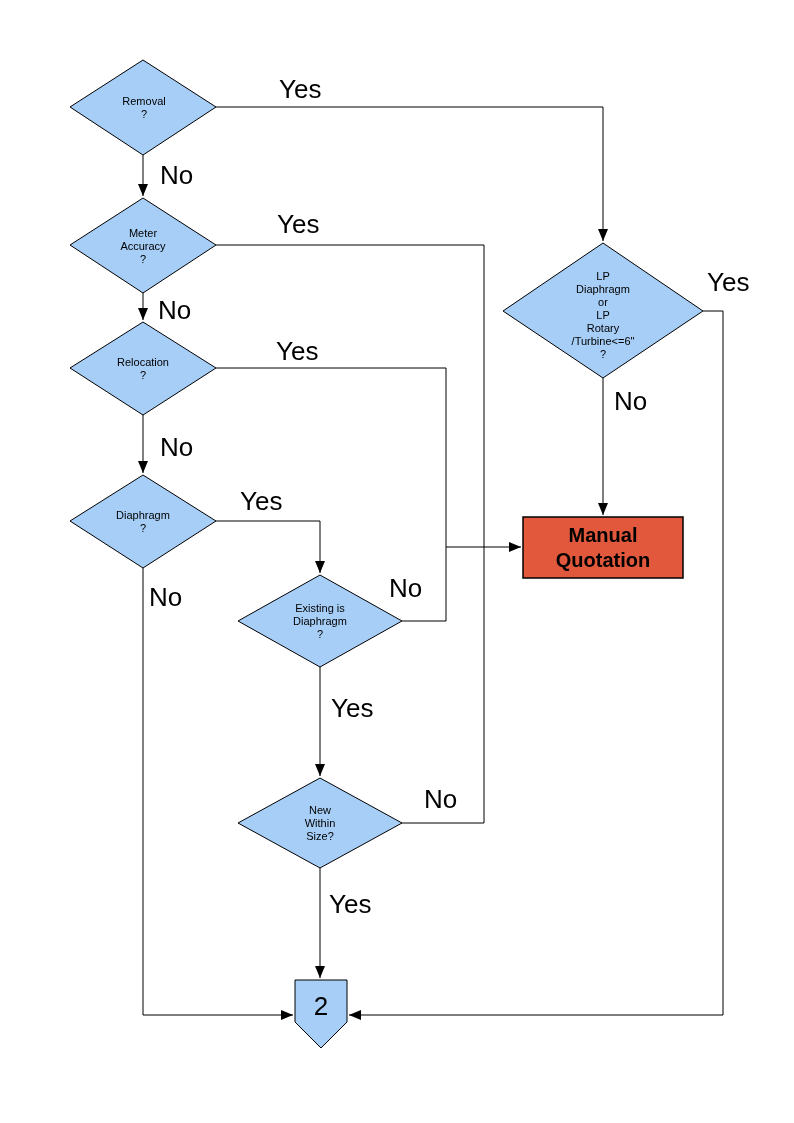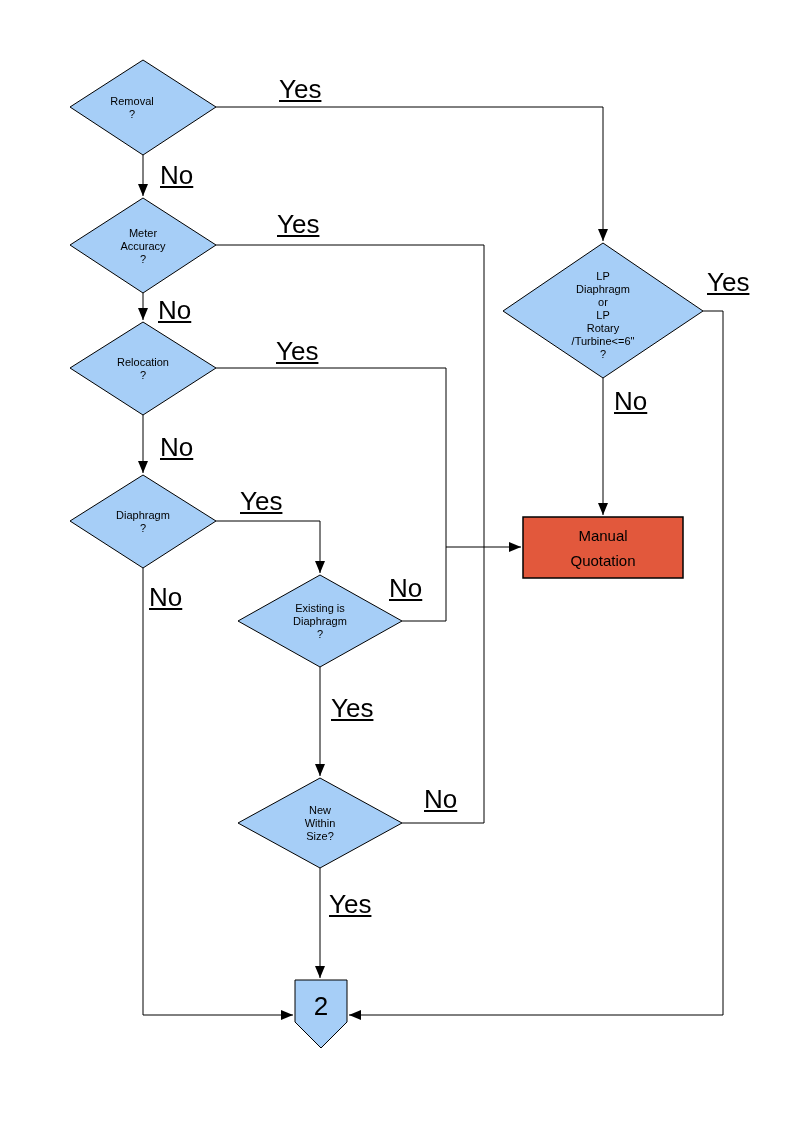--- a/index.html
+++ b/index.html
@@ -9,23 +9,22 @@
   }
   .layer{position:absolute;left:0;top:0;}
   .node-label{
     position:absolute;transform:translate(-50%,-50%);
     font-size:11px;line-height:13px;text-align:center;
     white-space:pre-line;color:#000;width:max-content;
   }
   .edge-label{
     position:absolute;font-size:26px;line-height:1.05;color:#000;
     white-space:nowrap;
-    text-decoration:underline;
   }
-  .manual-label{font-size:15px;line-height:25px;}
+  .manual-label{font-size:20px;line-height:25px;font-weight:bold;}
   .page2-label{font-size:26px;line-height:26px;}
   .edges path{fill:none;stroke:#000;stroke-width:1;}
   .shape{stroke:#000;stroke-width:1;}
   .shape-box{stroke:#000;stroke-width:1.5;}
 </style>
 </head>
 <body>
 
 <div class="page">
 
@@ -58,21 +57,21 @@
       <polygon class="shape" points="143,322 216,368 143,415 70,368" fill="#A6CEF7"></polygon>
       <polygon class="shape" points="143,475 216,521 143,568 70,521" fill="#A6CEF7"></polygon>
       <polygon class="shape" points="320,575 402,621 320,667 238,621" fill="#A6CEF7"></polygon>
       <polygon class="shape" points="320,778 402,823 320,868 238,823" fill="#A6CEF7"></polygon>
       <polygon class="shape" points="603,243 703,311 603,378 503,311" fill="#A6CEF7"></polygon>
       <rect class="shape-box" x="523" y="517" width="160" height="61" fill="#E2583C"></rect>
       <polygon class="shape" points="295,980 347,980 347,1022 321,1048 295,1022" fill="#A6CEF7"></polygon>
     </g>
   </svg>
 
-  <div class="node-label" style="left:132px;top:108px">Removal
+  <div class="node-label" style="left:144px;top:108px">Removal
 ?</div>
   <div class="node-label" style="left:143px;top:246px">Meter
 Accuracy
 ?</div>
   <div class="node-label" style="left:143px;top:369px">Relocation
 ?</div>
   <div class="node-label" style="left:143px;top:522px">Diaphragm
 ?</div>
   <div class="node-label" style="left:320px;top:621px">Existing is
 Diaphragm

